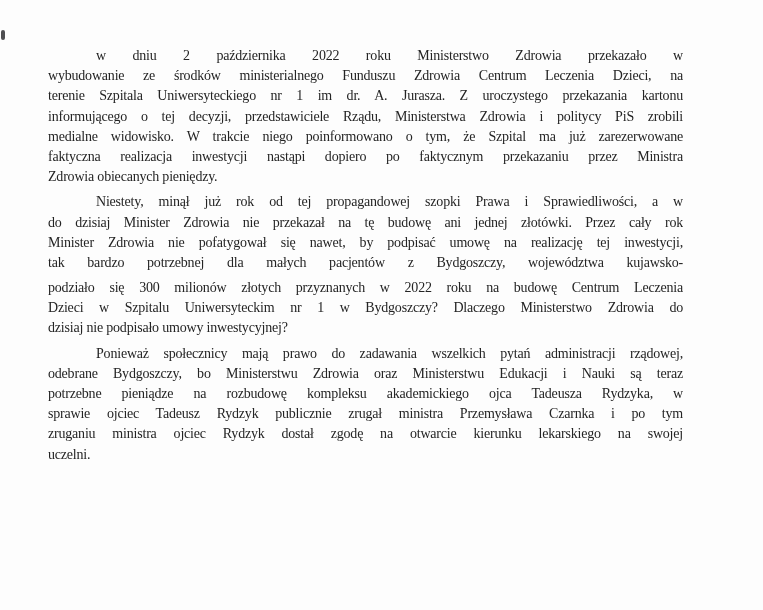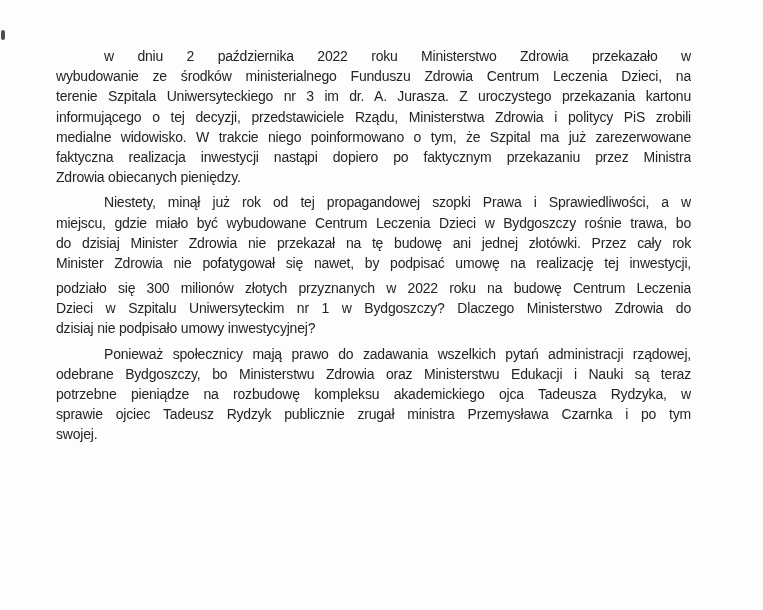--- a/index.html
+++ b/index.html
@@ -24,26 +24,27 @@
     left: 1px;
     top: 30px;
     width: 4px;
     height: 10px;
     border-radius: 2px;
     background: #2f2f33;
     opacity: 0.85;
   }
   .content {
     position: absolute;
-    left: 56px;
+    left: 48px;
     top: 46px;
     width: 635px;
     color: #242424;
     font-size: 14px;
     letter-spacing: -0.2px;
+    font-family: Liberation Serif, serif;
   }
   .paragraph {
     margin: 0 0 5px 0;
   }
   .line {
     line-height: 20.2px;
     height: 20.2px;
     text-align: justify;
     text-align-last: justify;
     white-space: nowrap;
@@ -58,38 +59,39 @@
 </style>
 </head>
 <body>
 
 <div class="page">
   <div class="scan-artifact"></div>
   <div class="content">
     <div class="paragraph">
         <div class="line first">w dniu 2 października 2022 roku Ministerstwo Zdrowia przekazało w</div>
         <div class="line">wybudowanie ze środków ministerialnego Funduszu Zdrowia Centrum Leczenia Dzieci, na</div>
-        <div class="line">terenie Szpitala Uniwersyteckiego nr 3 im dr. A. Jurasza. Z uroczystego przekazania kartonu</div>
+        <div class="line">terenie Szpitala Uniwersyteckiego nr 1 im dr. A. Jurasza. Z uroczystego przekazania kartonu</div>
         <div class="line">informującego o tej decyzji, przedstawiciele Rządu, Ministerstwa Zdrowia i politycy PiS zrobili</div>
         <div class="line">medialne widowisko. W trakcie niego poinformowano o tym, że Szpital ma już zarezerwowane</div>
         <div class="line">faktyczna realizacja inwestycji nastąpi dopiero po faktycznym przekazaniu przez Ministra</div>
         <div class="line last">Zdrowia obiecanych pieniędzy.</div>
       </div>
     <div class="paragraph">
         <div class="line first">Niestety, minął już rok od tej propagandowej szopki Prawa i Sprawiedliwości, a w</div>
-        <div class="line">miejscu, gdzie miało być wybudowane Centrum Leczenia Dzieci w Bydgoszczy rośnie trawa, bo</div>
         <div class="line">do dzisiaj Minister Zdrowia nie przekazał na tę budowę ani jednej złotówki. Przez cały rok</div>
         <div class="line">Minister Zdrowia nie pofatygował się nawet, by podpisać umowę na realizację tej inwestycji,</div>
+        <div class="line">tak bardzo potrzebnej dla małych pacjentów z Bydgoszczy, województwa kujawsko-</div>
       </div>
     <div class="paragraph">
         <div class="line">podziało się 300 milionów złotych przyznanych w 2022 roku  na budowę Centrum Leczenia</div>
         <div class="line">Dzieci w Szpitalu Uniwersyteckim nr 1 w Bydgoszczy? Dlaczego Ministerstwo Zdrowia do</div>
         <div class="line last">dzisiaj nie podpisało umowy inwestycyjnej?</div>
       </div>
     <div class="paragraph">
         <div class="line first">Ponieważ społecznicy mają prawo do zadawania wszelkich pytań administracji rządowej,</div>
         <div class="line">odebrane Bydgoszczy, bo Ministerstwu Zdrowia oraz Ministerstwu Edukacji i Nauki są teraz</div>
         <div class="line">potrzebne pieniądze na rozbudowę kompleksu akademickiego ojca Tadeusza Rydzyka, w</div>
         <div class="line">sprawie ojciec Tadeusz Rydzyk publicznie zrugał ministra Przemysława Czarnka i po tym</div>
-        <div class="line last">swojej.</div>
+        <div class="line">zruganiu ministra ojciec Rydzyk dostał zgodę na otwarcie kierunku lekarskiego na swojej</div>
+        <div class="line last">uczelni.</div>
       </div>
   </div>
 </div>
 
 </body></html>

